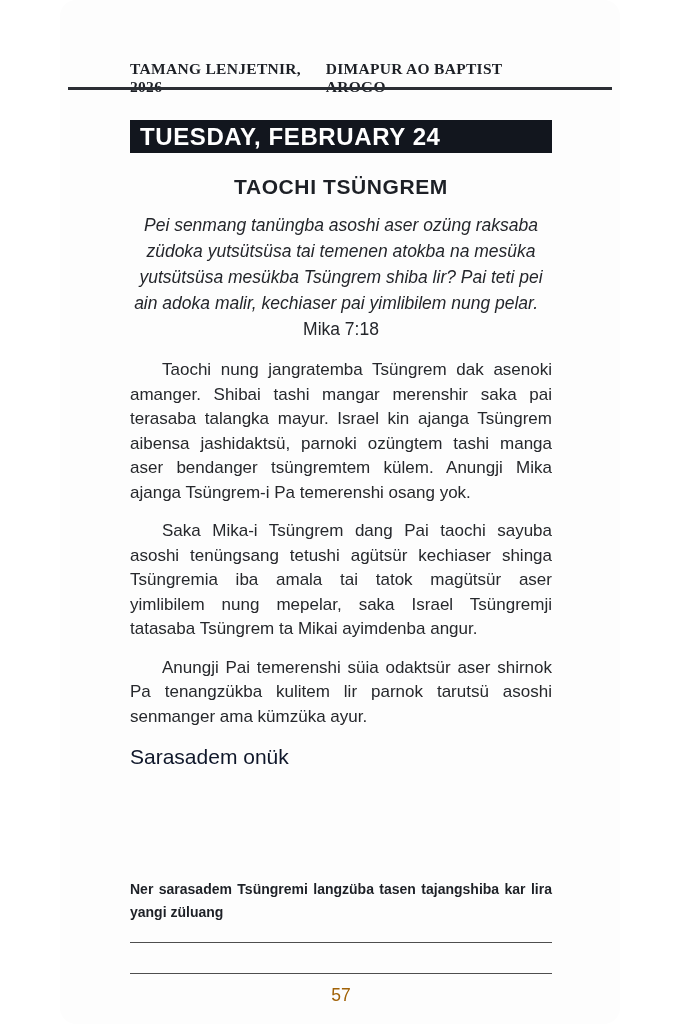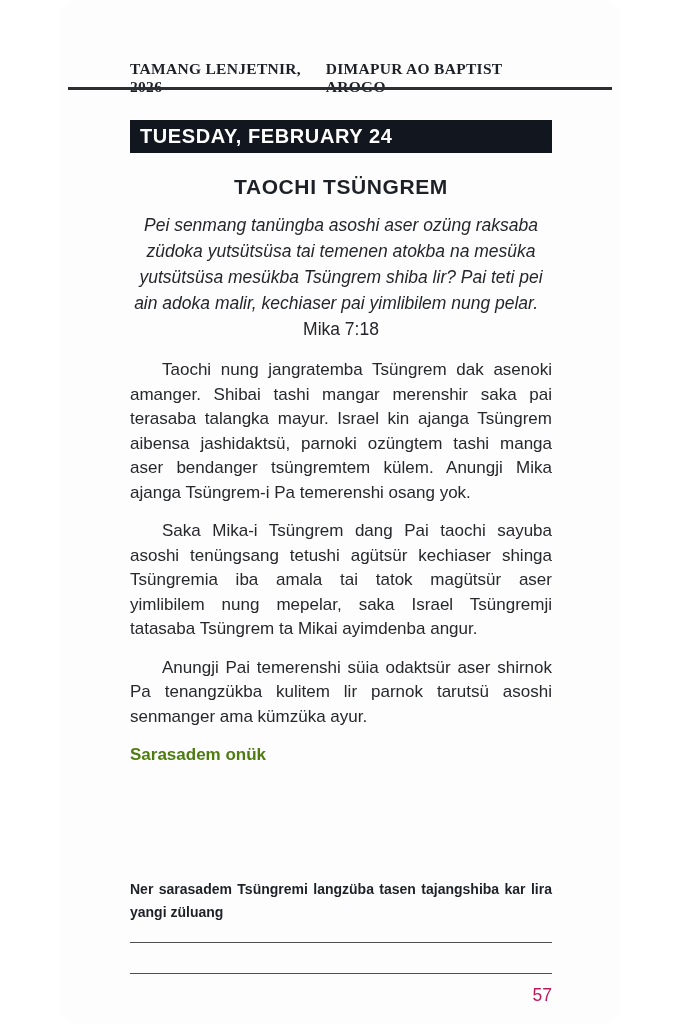--- a/index.html
+++ b/index.html
@@ -44,21 +44,21 @@
     margin: 24px 68px 0 70px;
     height: 33px;
     background: #12161e;
     display: flex;
     align-items: center;
     padding-left: 10px;
   }
   .date-banner span {
     color: #ffffff;
     font-weight: 800;
-    font-size: 20px;
+    font-size: 24px;
     letter-spacing: 0.6px;
   }
 
   
   .content {
     margin: 0 68px 0 70px;
     display: flex;
     flex-direction: column;
     flex: 1 1 auto;
   }
@@ -93,23 +93,23 @@
   .body-text p {
     font-size: 17px;
     line-height: 24.5px;
     text-align: justify;
     text-indent: 32px;
     color: #26282c;
     margin-bottom: 14px;
   }
 
   .section-heading {
-    font-size: 17px;
-    font-weight: 700;
-    color: #4d7c0f;
+    font-size: 21px;
+    font-weight: 400;
+    color: #0f172a;
     margin-top: 2px;
     margin-bottom: 2px;
   }
 
   
   .bottom-block {
     margin-top: auto;
   }
   .footer-prompt {
     font-size: 14px;
@@ -121,23 +121,23 @@
   .write-line {
     border: none;
     border-top: 1.6px solid #4e4e4e;
     height: 0;
     margin-top: 18px;
   }
   .write-line + .write-line {
     margin-top: 30px;
   }
   .page-number {
-    text-align: right;
+    text-align: center;
     font-size: 17.5px;
-    color: #be185d;
+    color: #a16207;
     margin-top: 11px;
     margin-bottom: 18px;
   }
 </style>
 </head>
 <body>
 
 <div class="page">
 
   <div class="header-row">

